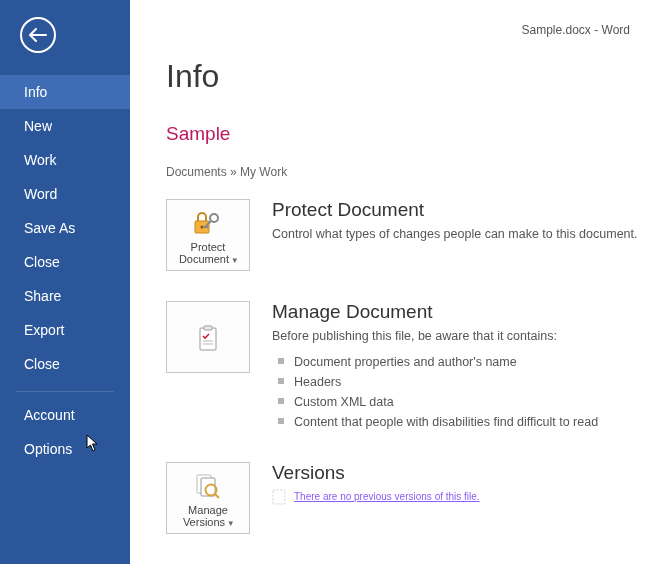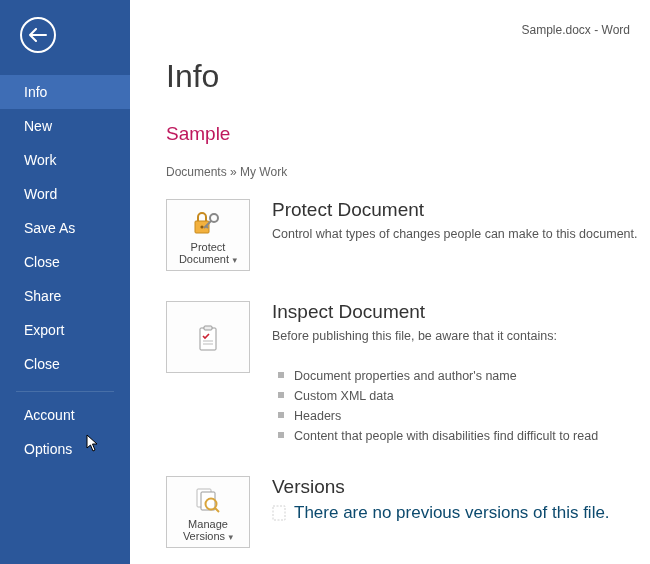--- a/index.html
+++ b/index.html
@@ -20,26 +20,26 @@
   .docname { font-size: 19px; color: #be185d; margin-bottom: 20px; }
   .breadcrumb { font-size: 12px; color: #666; margin-bottom: 20px; margin-top: 14px; }
   .section { display: flex; gap: 22px; margin-bottom: 30px; align-items: flex-start; }
   .tile { width: 84px; height: 72px; border: 1px solid #c8c8c8; background: #fdfdfd; display: flex; flex-direction: column; align-items: center; justify-content: center; cursor: pointer; padding-top: 4px; }
   .tile .icon-wrap { height: 30px; display: flex; align-items: center; justify-content: center; }
   .tile-label { font-size: 11px; color: #444; text-align: center; line-height: 1.1; margin-top: 3px; }
   .tile-label .chev { font-size: 9px; color: #666; margin-left: 1px; }
   .section-body { flex: 1; padding-right: 10px; }
   .section-title { font-size: 19px; color: #333; font-weight: 400; margin-bottom: 5px; }
   .section-desc { font-size: 12.5px; color: #555; line-height: 1.4; }
-  .issue-list { list-style: none; margin-top: 20px; }
+  .issue-list { list-style: none; margin-top: 6px; }
   .issue-list li { font-size: 12.5px; color: #555; padding-left: 22px; position: relative; line-height: 1.6; }
   .issue-list li::before { content: ""; position: absolute; left: 6px; top: 6px; width: 6px; height: 6px; background: #b3b3b3; }
   .versions-row { display: flex; align-items: center; gap: 8px; margin-top: 4px; }
   .versions-ico svg { display: block; opacity: 0.55; }
-  .versions-txt { font-size: 17px; color: #0c4a6e; }
+  .versions-txt { font-size: 10px; color: #8b5cf6; text-decoration: underline; }
 </style>
 </head>
 <body>
 
 <div class="app">
 
   <div class="sidebar">
     <div class="back-btn">
       <svg width="18" height="14" viewBox="0 0 18 14">
           <path d="M7 1 L1 7 L7 13 M1 7 H17" stroke="#fff" stroke-width="2" fill="none" stroke-linecap="round" stroke-linejoin="round"></path>
@@ -101,26 +101,26 @@
             <svg width="26" height="28" viewBox="0 0 26 28">
               <rect x="5" y="3" width="16" height="22" rx="1" fill="#fff" stroke="#999"></rect>
               <rect x="9" y="1" width="8" height="4" rx="1" fill="#eee" stroke="#999"></rect>
               <path d="M8 11 l2 2 l4 -4" stroke="#c23" stroke-width="1.6" fill="none"></path>
               <line x1="8" y1="16" x2="18" y2="16" stroke="#bbb"></line>
               <line x1="8" y1="19" x2="18" y2="19" stroke="#bbb"></line>
             </svg>
           </div>
         </div>
         <div class="section-body">
-          <div class="section-title">Inspect Document</div>
+          <div class="section-title">Manage Document</div>
           <div class="section-desc">Before publishing this file, be aware that it contains:</div>
           <ul class="issue-list">
             <li>Document properties and author's name</li>
+            <li>Headers</li>
             <li>Custom XML data</li>
-            <li>Headers</li>
             <li>Content that people with disabilities find difficult to read</li>
           </ul>
         </div>
       </div>
 
       <div class="section">
         <div class="tile">
           <div class="icon-wrap">
             <svg width="28" height="28" viewBox="0 0 28 28">
               <rect x="3" y="3" width="14" height="18" rx="1" fill="#fff" stroke="#bbb"></rect>

